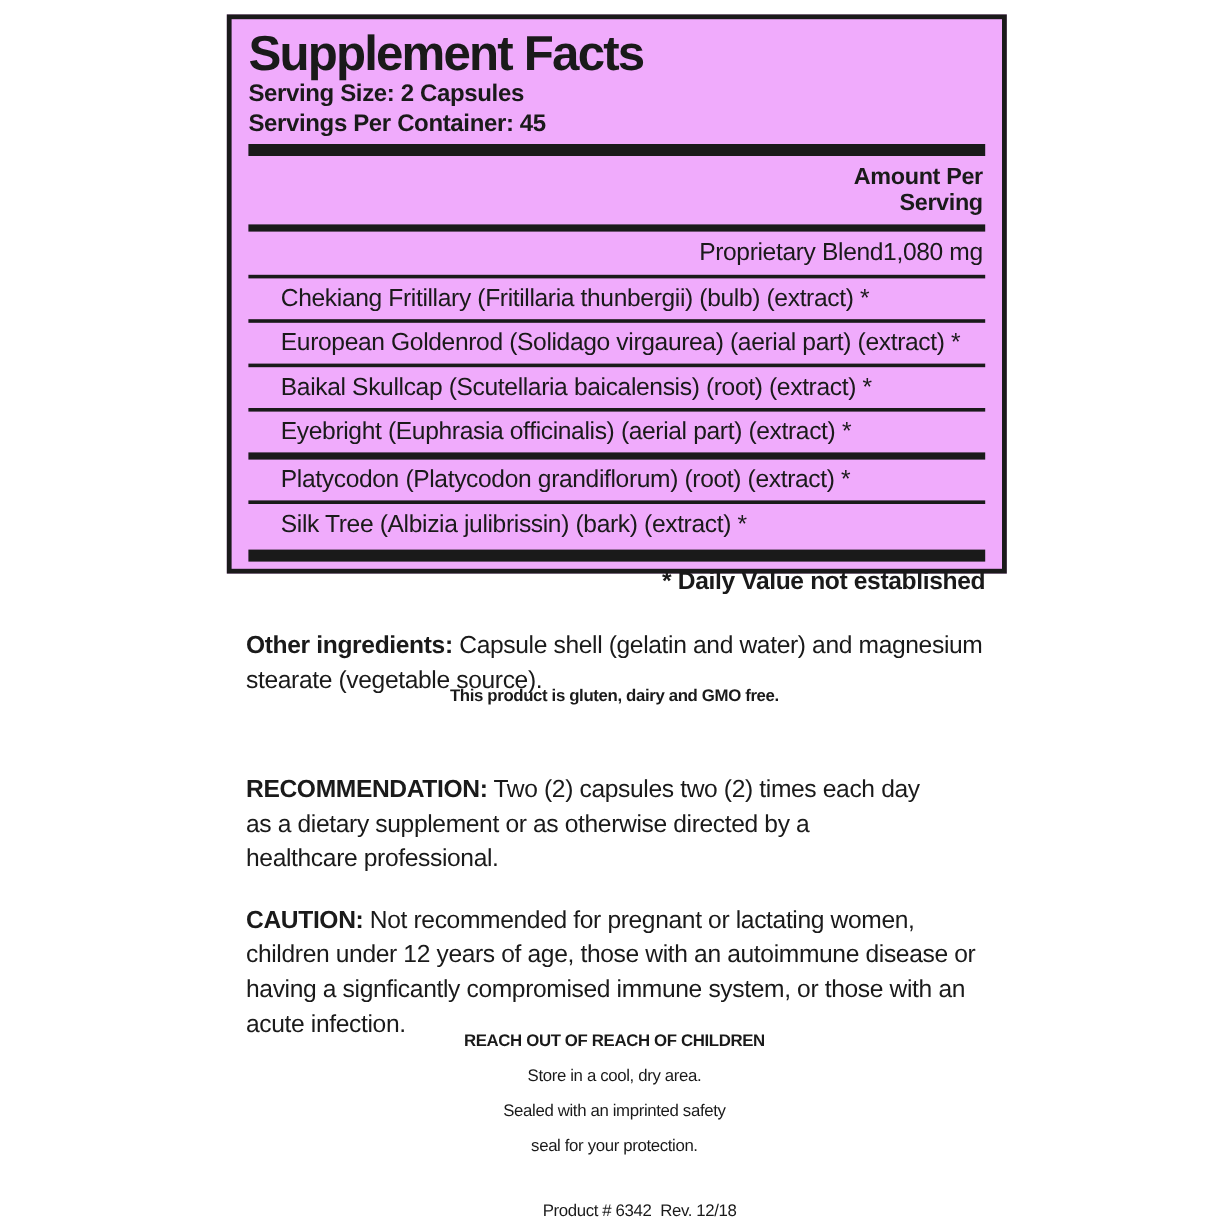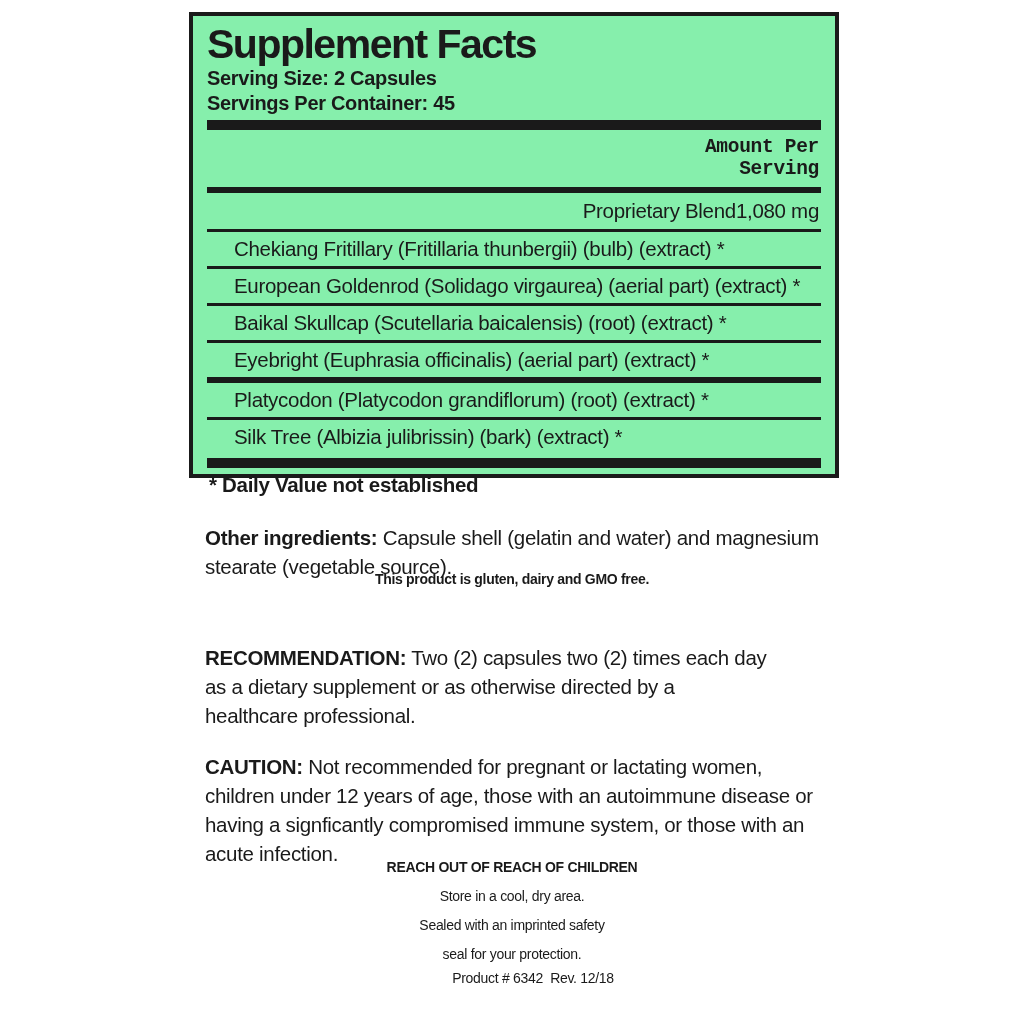--- a/index.html
+++ b/index.html
@@ -11,21 +11,21 @@
     overflow: hidden;
   }
   .canvas { position: relative; width: 1024px; height: 1024px; background: #ffffff; }
 
   
   .panel {
     position: absolute;
     left: 189px; top: 12px;
     width: 650px; height: 466px;
     border: 4px solid #1a1a1a;
-    background: #86efac;
+    background: #f0abfc;
     padding: 7px 14px 0 14px;
   }
   .panel-title {
     font-size: 41px;
     font-weight: bold;
     letter-spacing: -1.5px;
     line-height: 1.05;
   }
   .serving-line {
     font-size: 20px;
@@ -38,40 +38,40 @@
   .sep       { border-top: 3px solid #1a1a1a; }
 
   .amount-header {
     text-align: right;
     font-size: 19.5px;
     font-weight: bold;
     letter-spacing: -0.3px;
     line-height: 1.12;
     white-space: pre-line;
     padding: 7px 2px 6px 0;
-    font-family: Liberation Mono, monospace;
   }
   .row-blend {
     display: flex;
     justify-content: flex-end;
     align-items: baseline;
     font-size: 20.5px;
     letter-spacing: -0.3px;
     padding: 6px 2px 6px 2px;
   }
   .row-ing {
     font-size: 20.5px;
     letter-spacing: -0.3px;
     padding: 5px 0 5px 27px;
   }
   .footnote {
     font-size: 20.5px;
     font-weight: bold;
     letter-spacing: -0.3px;
     padding: 5px 0 0 2px;
+    text-align: right;
   }
 
   
   .para {
     position: absolute;
     left: 205px;
     width: 625px;
     font-size: 20.5px;
     letter-spacing: -0.3px;
     line-height: 29px;
@@ -87,21 +87,21 @@
     line-height: 29px;
     white-space: pre-line;
   }
 
   .other-block   { top: 494px; }
   .free-claim    { top: 565px; font-weight: bold; }
   .recommend     { top: 614px; }
   .caution       { top: 723px; }
   .keepout-title { top: 853px; font-weight: bold; }
   .storage       { top: 882px; white-space: pre-line; }
-  .footer-line   { top: 964px; white-space: pre; padding-left: 42px; }
+  .footer-line   { top: 994px; white-space: pre; padding-left: 42px; }
 </style>
 </head>
 <body>
 
 <div class="canvas">
 
   <div class="panel">
     <div class="panel-title">Supplement Facts</div>
     <div class="serving-line">Serving Size: 2 Capsules</div>
     <div class="serving-line">Servings Per Container: 45</div>

